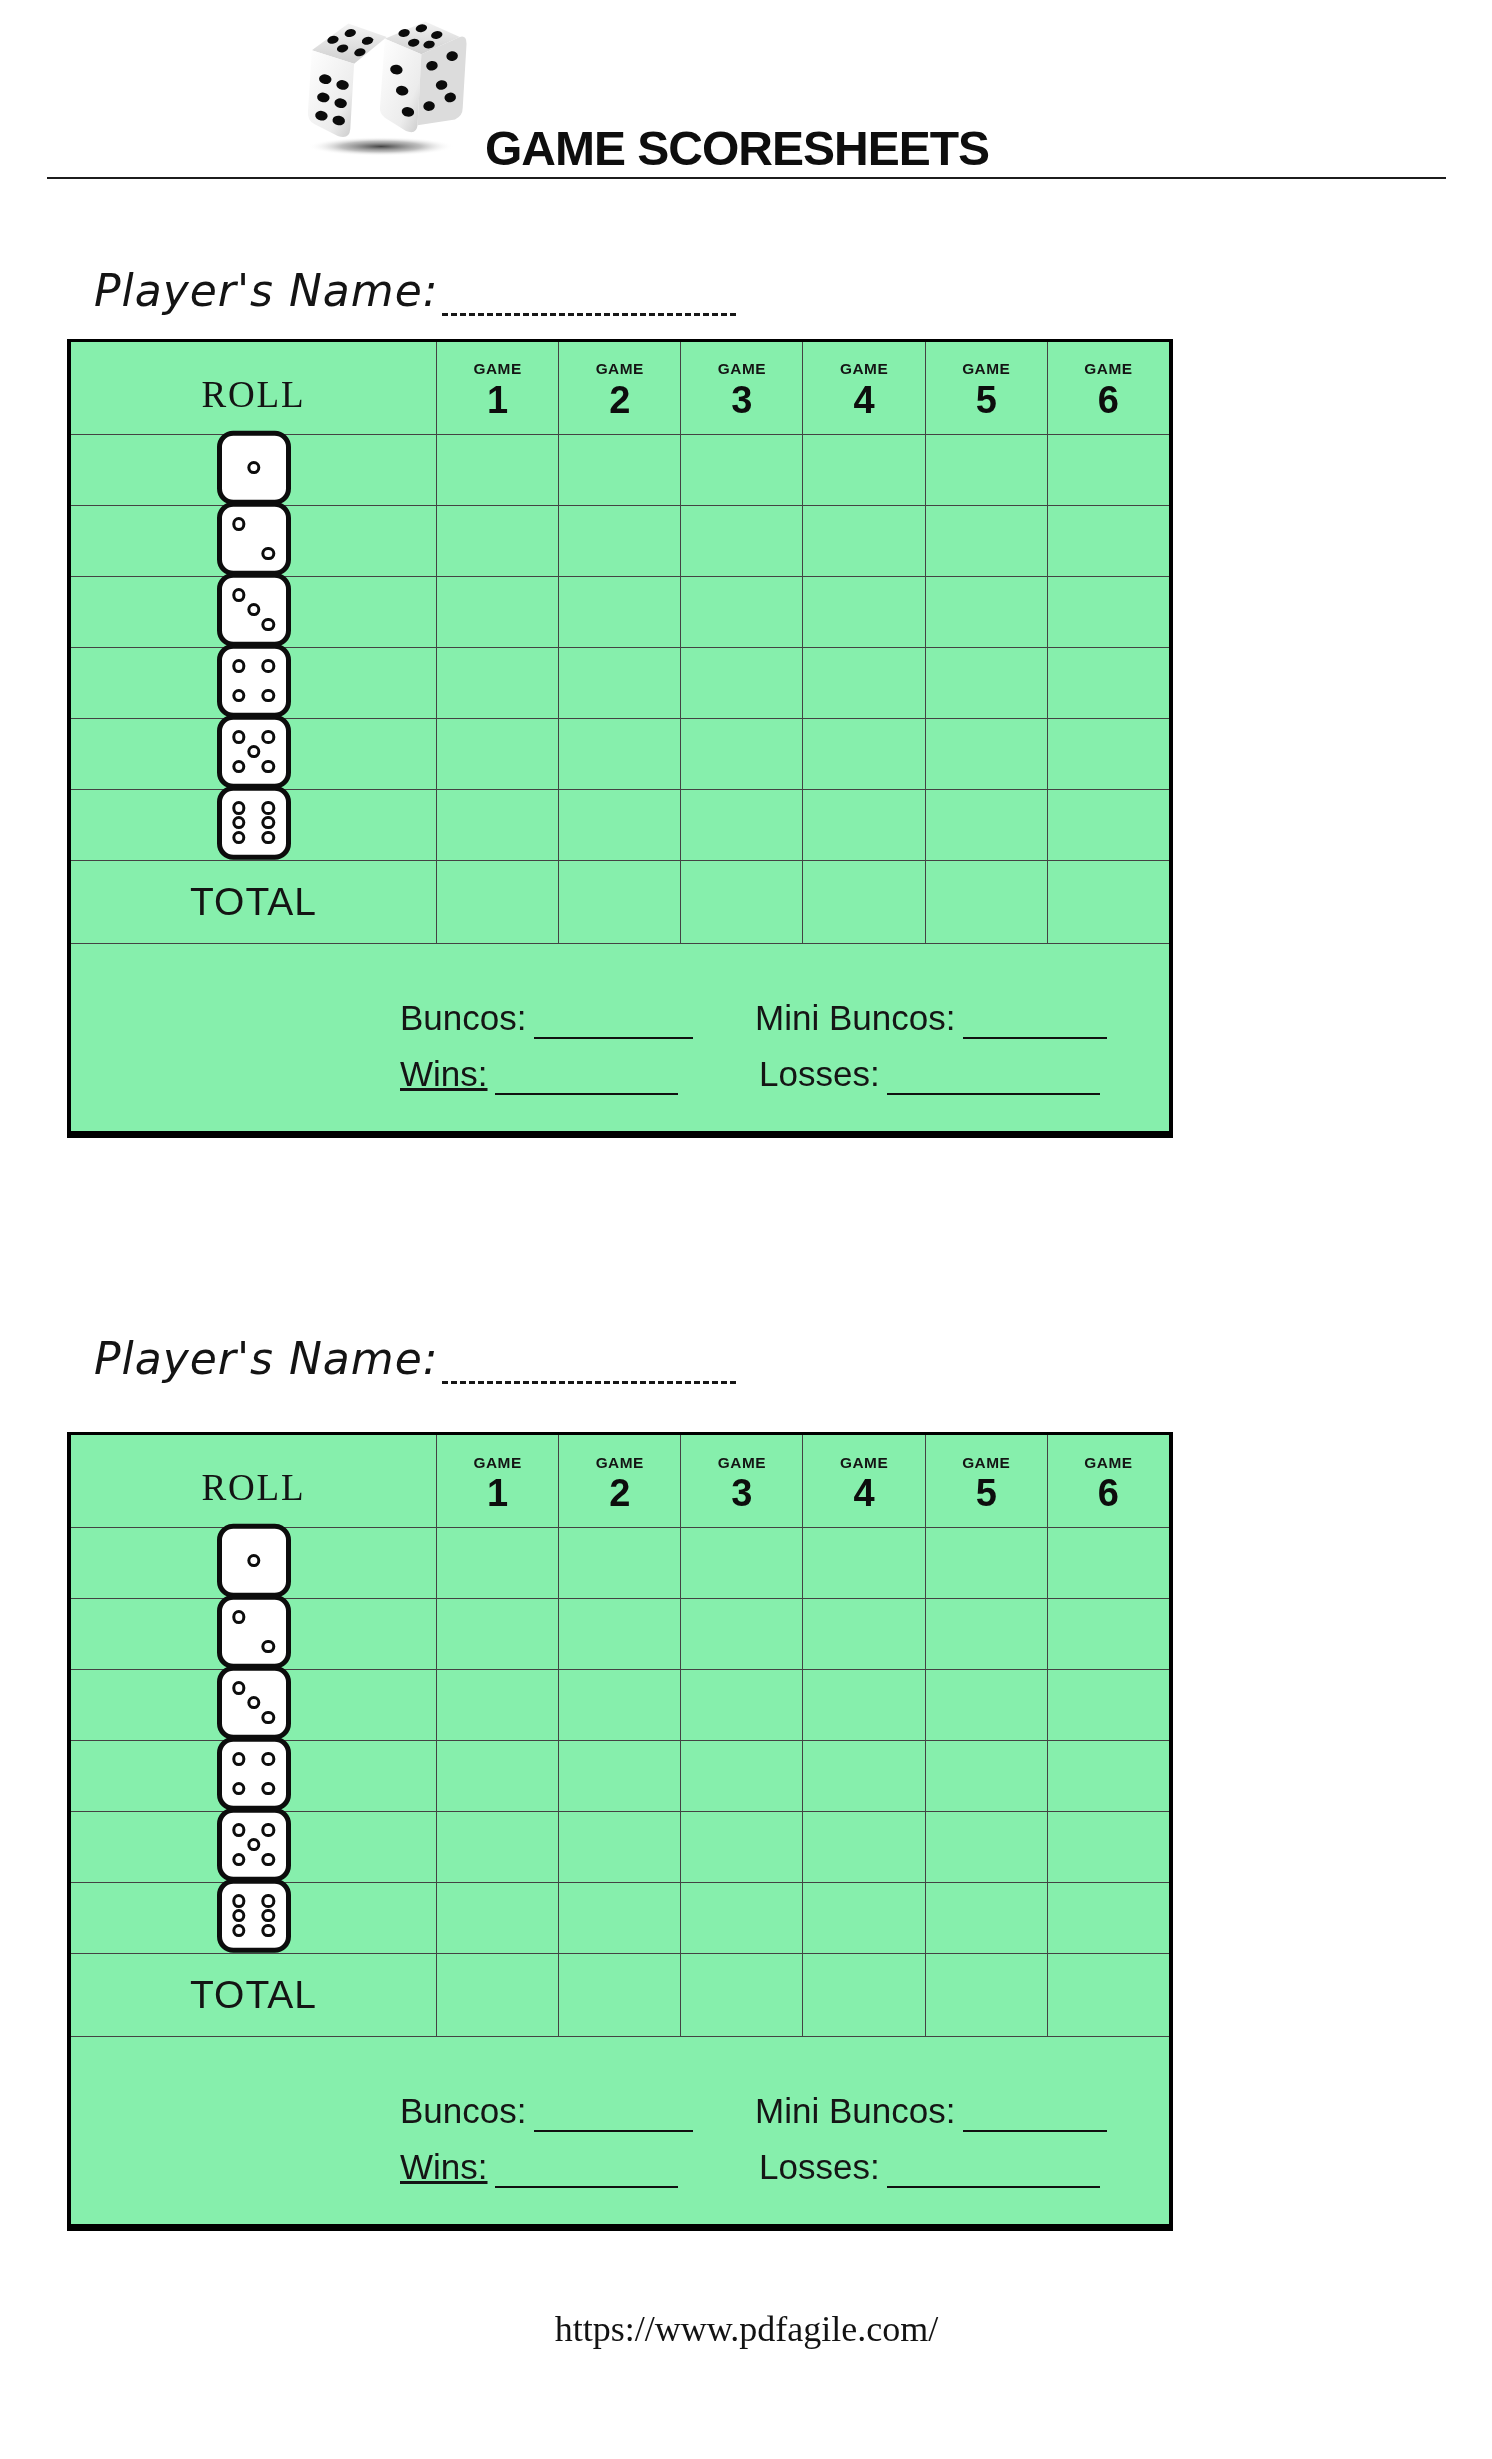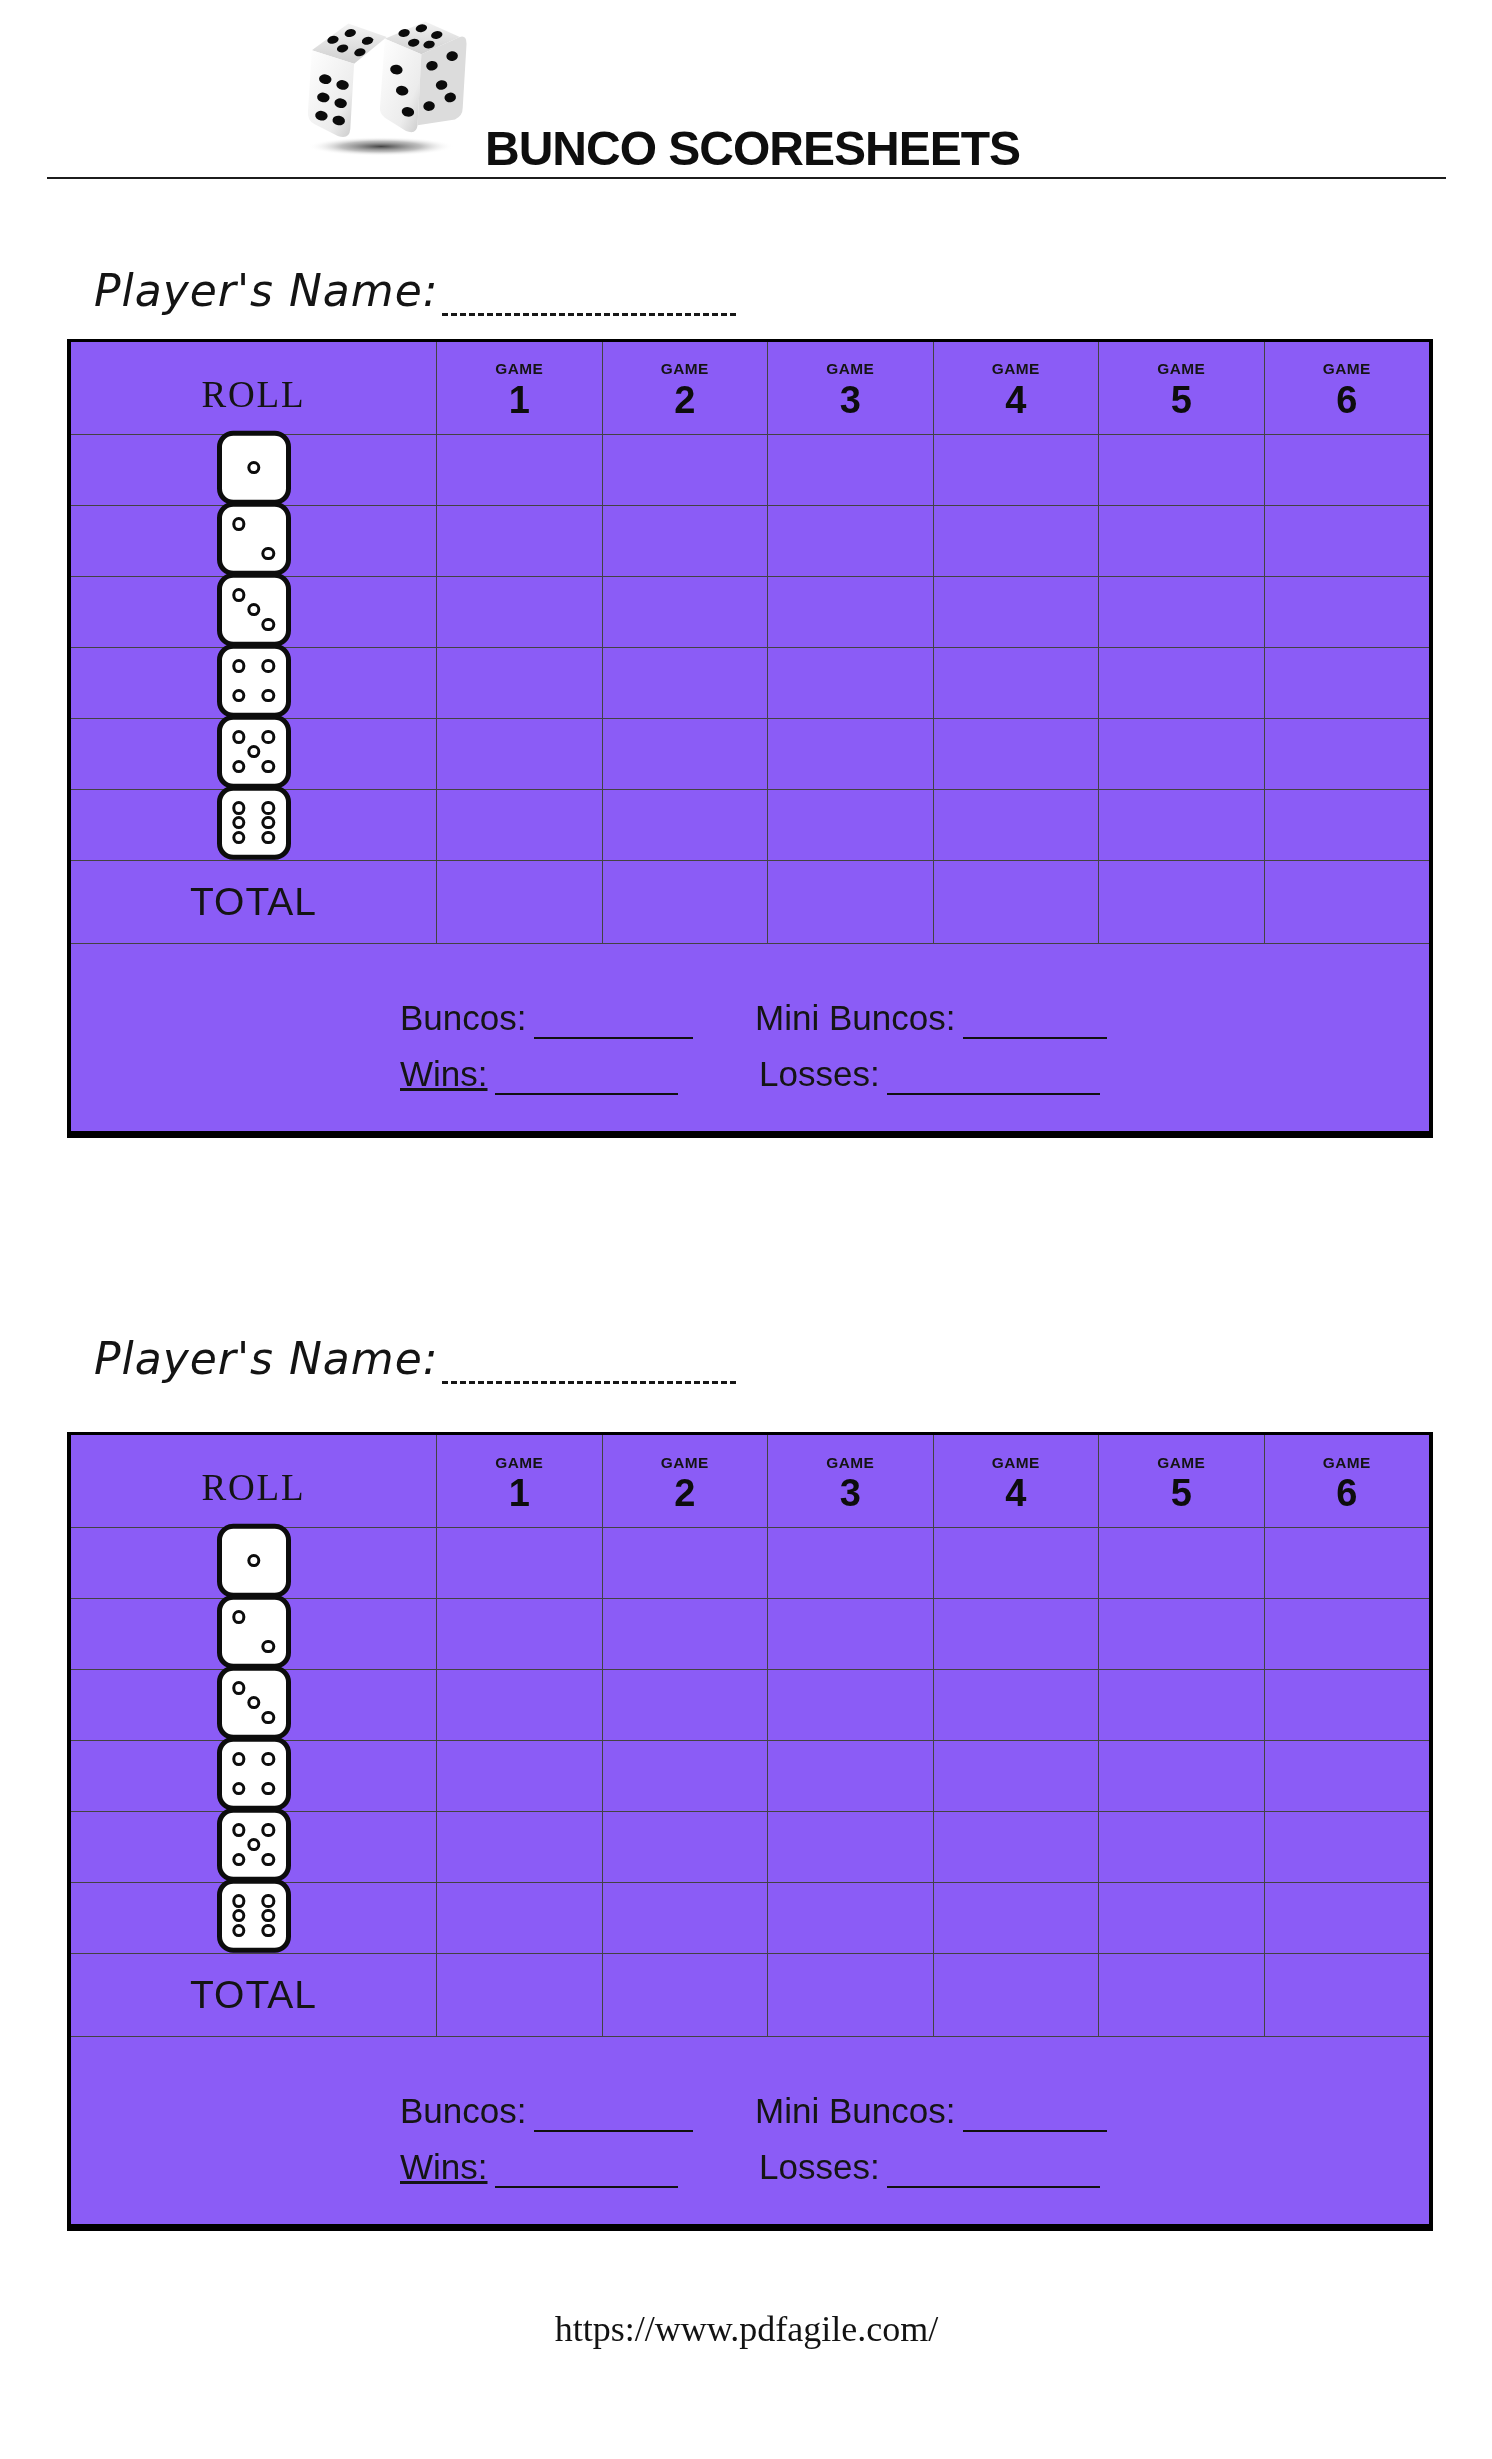--- a/index.html
+++ b/index.html
@@ -23,22 +23,22 @@
   .player-row{
     display:flex; align-items:flex-end; margin-left:27px;
     font-family:"DejaVu Sans", sans-serif; font-style:italic; font-weight:500;
     font-size:44px; letter-spacing:1px; color:#141414; line-height:1.16;
   }
   .sheet-1 .player-row{ margin-top:86px; margin-bottom:23px; }
   .sheet-2 .player-row{ margin-top:195px; margin-bottom:48px; }
   .name-line{ width:294px; height:11.5px; border-bottom:3.8px dashed #171717; margin-left:3.8px; }
 
   .scoretable{
-    width:1366px; border:4.8px solid #000;
-    border-top-width:3.8px; border-bottom-width:7.7px; background:#8b5cf6;
+    width:1106px; border:4.8px solid #000;
+    border-top-width:3.8px; border-bottom-width:7.7px; background:#86efac;
   }
   .grid-row{ display:grid; grid-template-columns:365px repeat(6,1fr); }
   .grid-row .c{ border-left:1.9px solid #434343; }
   .grid-row .c:first-child{ border-left:none; }
   .grid-row + .grid-row .c{ border-top:1.9px solid #434343; }
 
   .head-row .c{ height:92px; }
   .roll-h{
     display:flex; align-items:center; justify-content:center;
     font-family:"Liberation Serif", serif; font-size:37px; letter-spacing:1.9px; color:#141414;
@@ -132,21 +132,21 @@
     <ellipse cx="152" cy="38" rx="6" ry="4" fill="#0b0b0b" transform="rotate(-12 152 38)"></ellipse>
     <ellipse cx="118" cy="64" rx="6.5" ry="5" fill="#0b0b0b" transform="rotate(10 118 64)"></ellipse>
     <ellipse cx="124" cy="86" rx="6.5" ry="5" fill="#0b0b0b" transform="rotate(10 124 86)"></ellipse>
     <ellipse cx="130" cy="108" rx="6.5" ry="5" fill="#0b0b0b" transform="rotate(10 130 108)"></ellipse>
     <ellipse cx="155" cy="60" rx="6" ry="5" fill="#0b0b0b" transform="rotate(-8 155 60)"></ellipse>
     <ellipse cx="176" cy="50" rx="6" ry="5" fill="#0b0b0b" transform="rotate(-8 176 50)"></ellipse>
     <ellipse cx="165" cy="80" rx="6" ry="5" fill="#0b0b0b" transform="rotate(-8 165 80)"></ellipse>
     <ellipse cx="152" cy="102" rx="6" ry="5" fill="#0b0b0b" transform="rotate(-8 152 102)"></ellipse>
     <ellipse cx="174" cy="93" rx="6" ry="5" fill="#0b0b0b" transform="rotate(-8 174 93)"></ellipse>
   </svg>
-  <div class="title">BUNCO SCORESHEETS</div>
+  <div class="title">GAME SCORESHEETS</div>
 </div>
 
 <section class="sheet sheet-1">
   <div class="player-row">
     <span>Player's Name:</span>
     <span class="name-line"></span>
   </div>
 
   <div class="scoretable">
     <div class="grid-row head-row">

